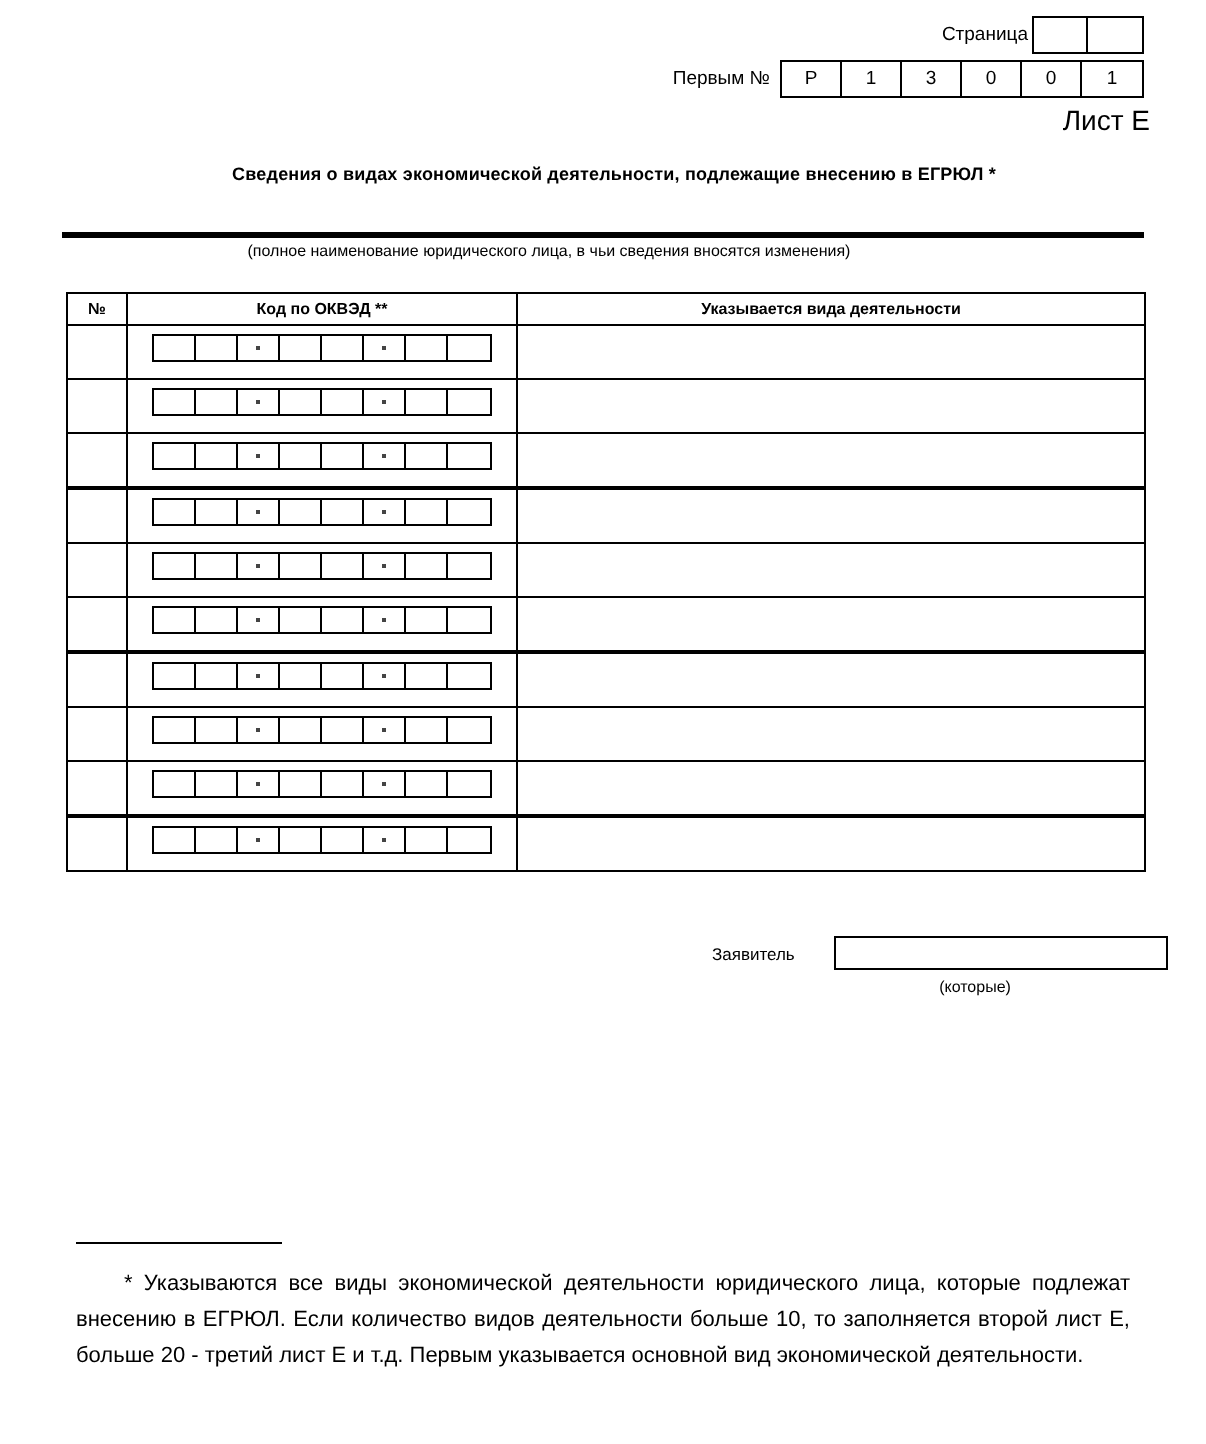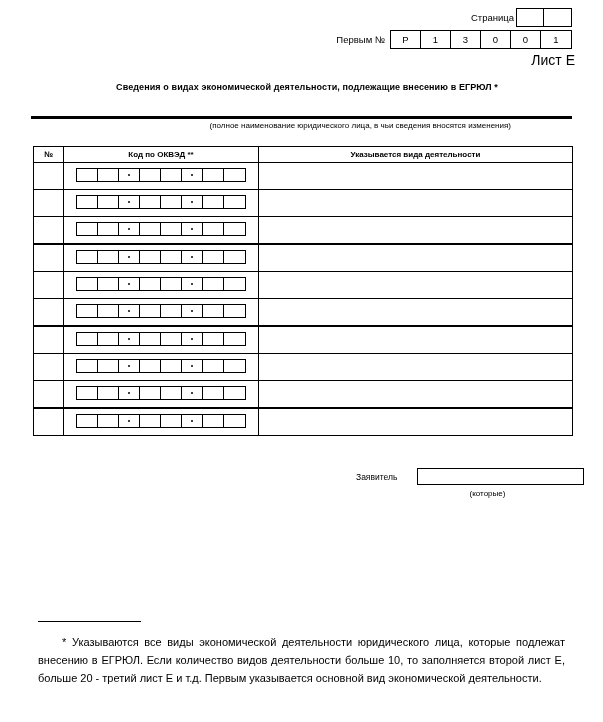--- a/index.html
+++ b/index.html
@@ -90,22 +90,23 @@
     left: 31px;
     width: 541px;
     height: 3px;
     background: #000;
   }
   .name-caption {
     position: absolute;
     top: 121px;
     left: 0;
     width: 511px;
-    text-align: right;
+    text-align: center;
     font-size: 8px;
+    padding-left: 19px;
   }
 
   
   .tbl {
     position: absolute;
     top: 146px;
     left: 33px;
     width: 539px;
     border-collapse: collapse;
     table-layout: fixed;

